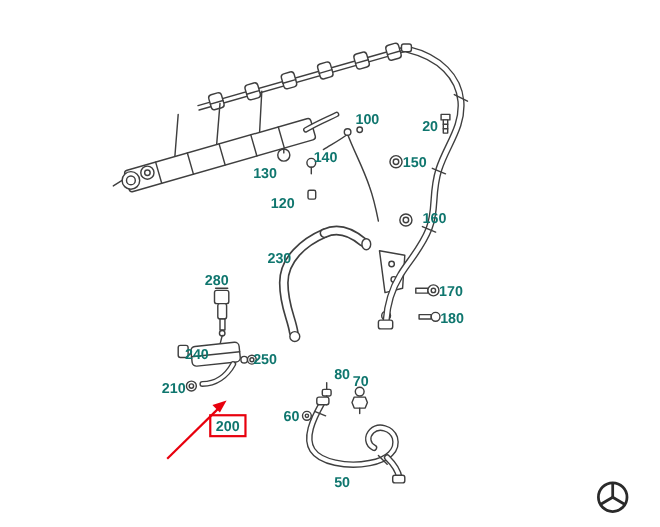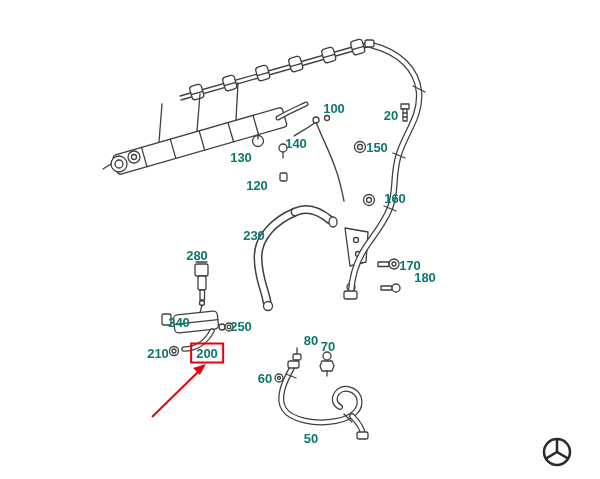--- a/index.html
+++ b/index.html
@@ -19,20 +19,21 @@
   #callouts{position:absolute;left:0;top:0;width:100%;height:100%;pointer-events:none;}
   .callout{
     position:absolute;
     transform:translate(-50%,-50%);
     font-size:13px;font-weight:bold;color:#0f766e;
     white-space:nowrap;line-height:1;
   }
   .callout.highlighted{
     border:2px solid #e8000d;
     padding:2px 4px;
+    margin-top:34px;
   }
 </style>
 </head>
 <body>
 
 <div class="stage">
 
   <svg width="600" height="479" viewBox="0 0 600 479">
 
     <g>
@@ -222,21 +223,21 @@
       <div class="callout" style="left: 265px; top: 378px;">60</div>
       <div class="callout" style="left: 328px; top: 346px;">70</div>
       <div class="callout" style="left: 299px; top: 340px; padding-left: 24px;">80</div>
       <div class="callout" style="left: 334px; top: 108px;">100</div>
       <div class="callout" style="left: 257px; top: 185px;">120</div>
       <div class="callout" style="left: 241px; top: 157px; text-align: right;">130</div>
       <div class="callout" style="left: 296px; top: 143px;">140</div>
       <div class="callout" style="left: 377px; top: 147px;">150</div>
       <div class="callout" style="left: 383px; top: 198px; margin-left: 12px;">160</div>
       <div class="callout" style="left: 410px; top: 265px;">170</div>
-      <div class="callout" style="left: 411px; top: 277px; margin-left: 14px;">180</div>
+      <div class="callout" style="left: 411px; top: 289px;">180</div>
       <div class="callout" style="left: 254px; top: 235px;">230</div>
       <div class="callout highlighted" style="left: 207px; top: 353px;">200</div>
       <div class="callout" style="left: 158px; top: 353px;">210</div>
       <div class="callout" style="left: 197px; top: 255px;">280</div>
       <div class="callout" style="left: 153px; top: 322px; margin-left: 26px;">240</div>
       <div class="callout" style="left: 241px; top: 326px;">250</div>
     </div>
 </div>
 
 </body></html>

